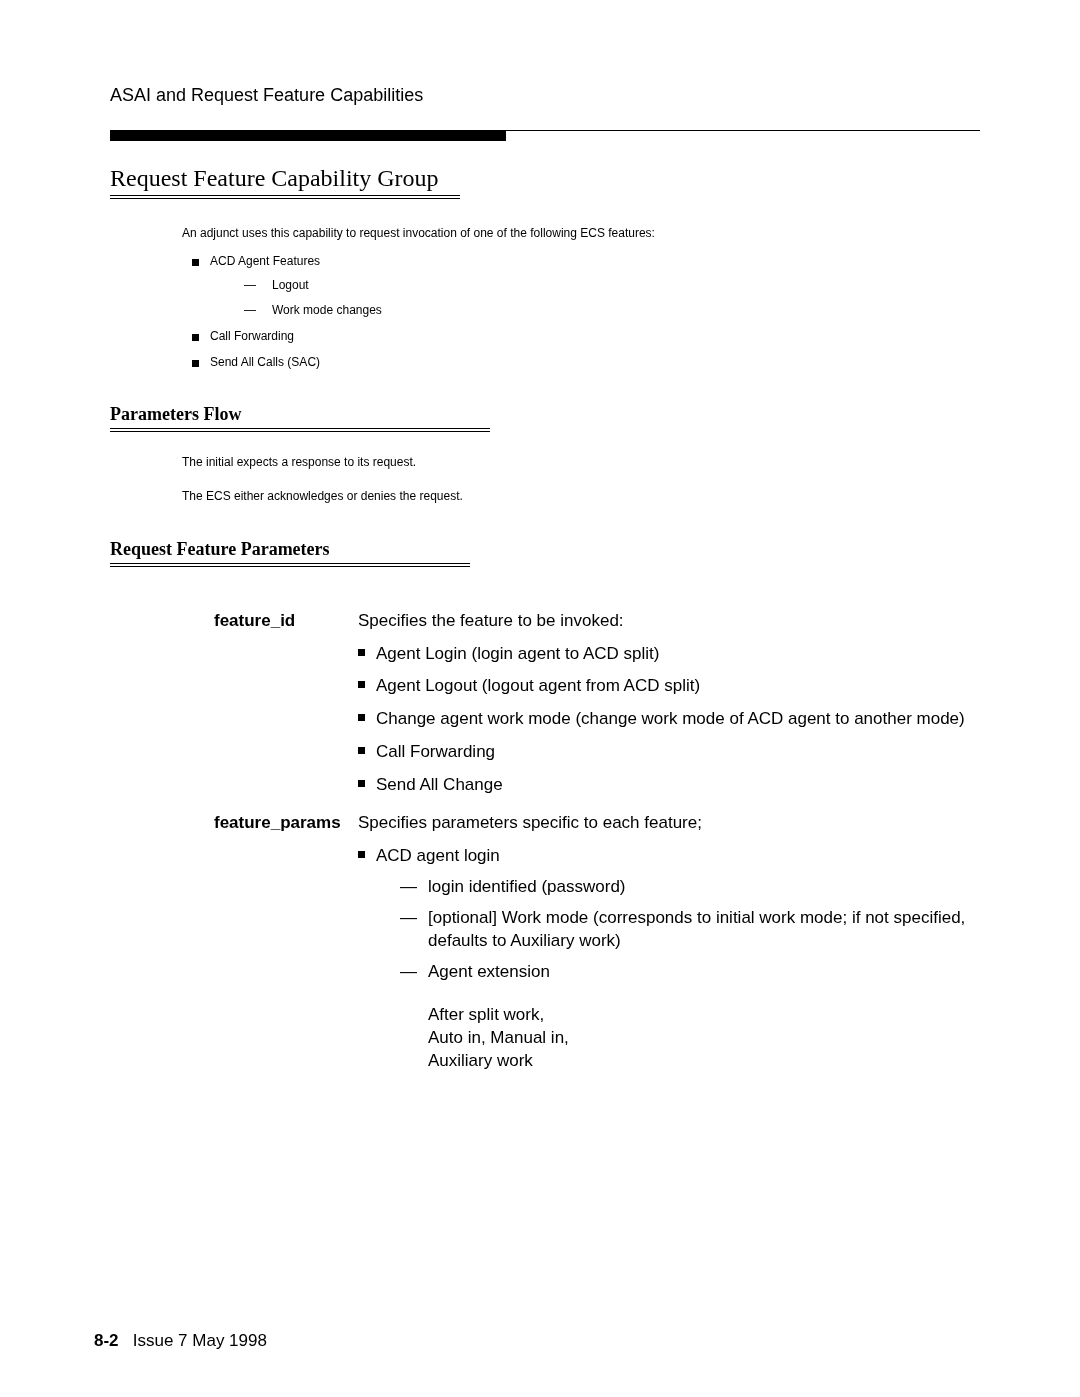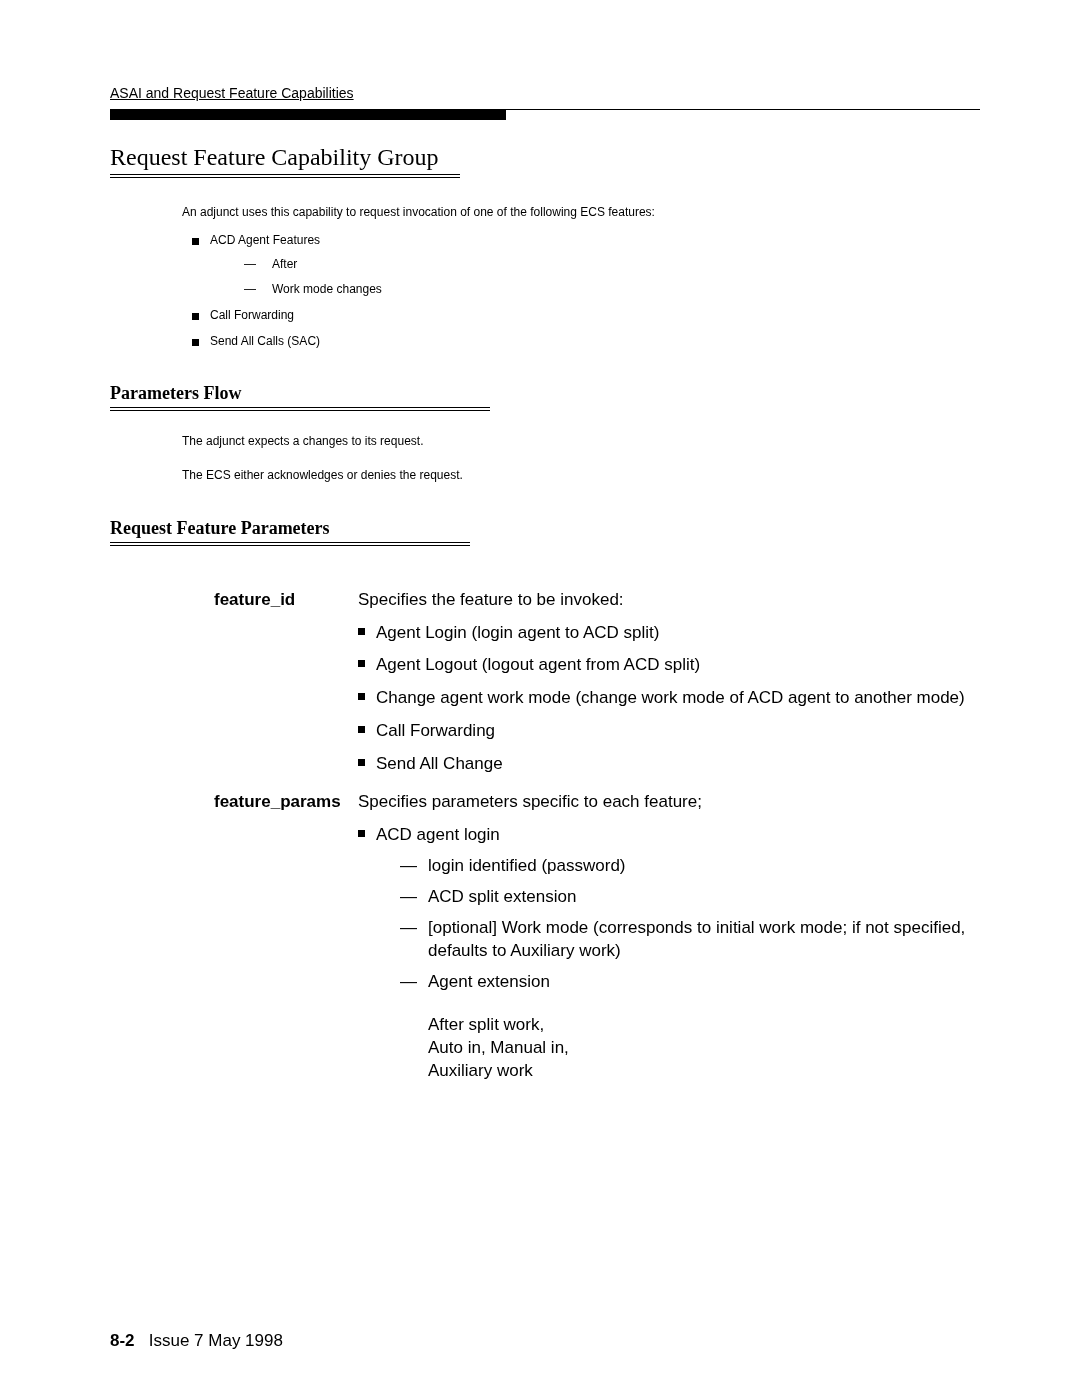--- a/index.html
+++ b/index.html
@@ -10,23 +10,22 @@
     background: #fff;
   }
   .page {
     width: 1080px;
     height: 1397px;
     box-sizing: border-box;
     padding: 85px 100px 42px 110px;
     position: relative;
   }
   .running-head {
-    font-size: 14px;
-    margin-bottom: 8px;
-    text-decoration: underline;
+    font-size: 18px;
+    margin-bottom: 24px;
   }
   .head-rule {
     border-top: 1px solid #000;
     margin-bottom: 0;
   }
   .head-bar {
     height: 10px;
     background: #000;
     width: 396px;
     margin-top: 0;
@@ -135,21 +134,21 @@
   .param-body ul.dash {
     padding-left: 24px;
   }
   .work-modes {
     margin: 20px 0 0 52px;
     line-height: 1.35;
   }
   .footer {
     position: absolute;
     bottom: 46px;
-    left: 110px;
+    left: 94px;
     font-size: 17px;
   }
   .footer .pg {
     font-weight: bold;
   }
 </style>
 </head>
 <body>
 
 <div class="page">
@@ -161,33 +160,33 @@
   <div class="main-title">Request Feature Capability Group</div>
   <div class="title-underline"></div>
 
   <div class="body-text intro">An adjunct uses this capability to request invocation of one of the following ECS features:</div>
 
   <div class="body-text">
     <ul class="square">
       <li>
         <span>ACD Agent Features</span>
         <ul class="dash">
-          <li>After</li>
+          <li>Logout</li>
           <li>Work mode changes</li>
         </ul>
       </li>
       <li>Call Forwarding</li>
       <li>Send All Calls (SAC)</li>
     </ul>
   </div>
 
   <div class="subhead">Parameters Flow</div>
   <div class="sub-underline"></div>
 
-  <div class="body-text" style="margin-top:22px">The adjunct expects a changes to its request.</div>
+  <div class="body-text" style="margin-top:22px">The initial expects a response to its request.</div>
   <div class="body-text" style="margin-top:18px">The ECS either acknowledges or denies the request.</div>
 
   <div class="subhead">Request Feature Parameters</div>
   <div class="sub-underline" style="width:360px"></div>
 
   <div class="param-table">
 
     <div class="param-row">
       <div class="param-label">feature_id</div>
       <div class="param-body">
@@ -204,21 +203,20 @@
 
     <div class="param-row">
       <div class="param-label">feature_params</div>
       <div class="param-body">
         <span>Specifies parameters specific to each feature;</span>
         <ul class="square">
           <li>
             <span>ACD agent login</span>
             <ul class="dash">
               <li>login identified (password)</li>
-              <li>ACD split extension</li>
               <li>[optional] Work mode (corresponds to initial work mode; if not specified, defaults to Auxiliary work)</li>
               <li>Agent extension</li>
             </ul>
             <div class="work-modes">
               <div>After split work,</div>
               <div>Auto in, Manual in,</div>
               <div>Auxiliary work</div>
             </div>
           </li>
         </ul>

